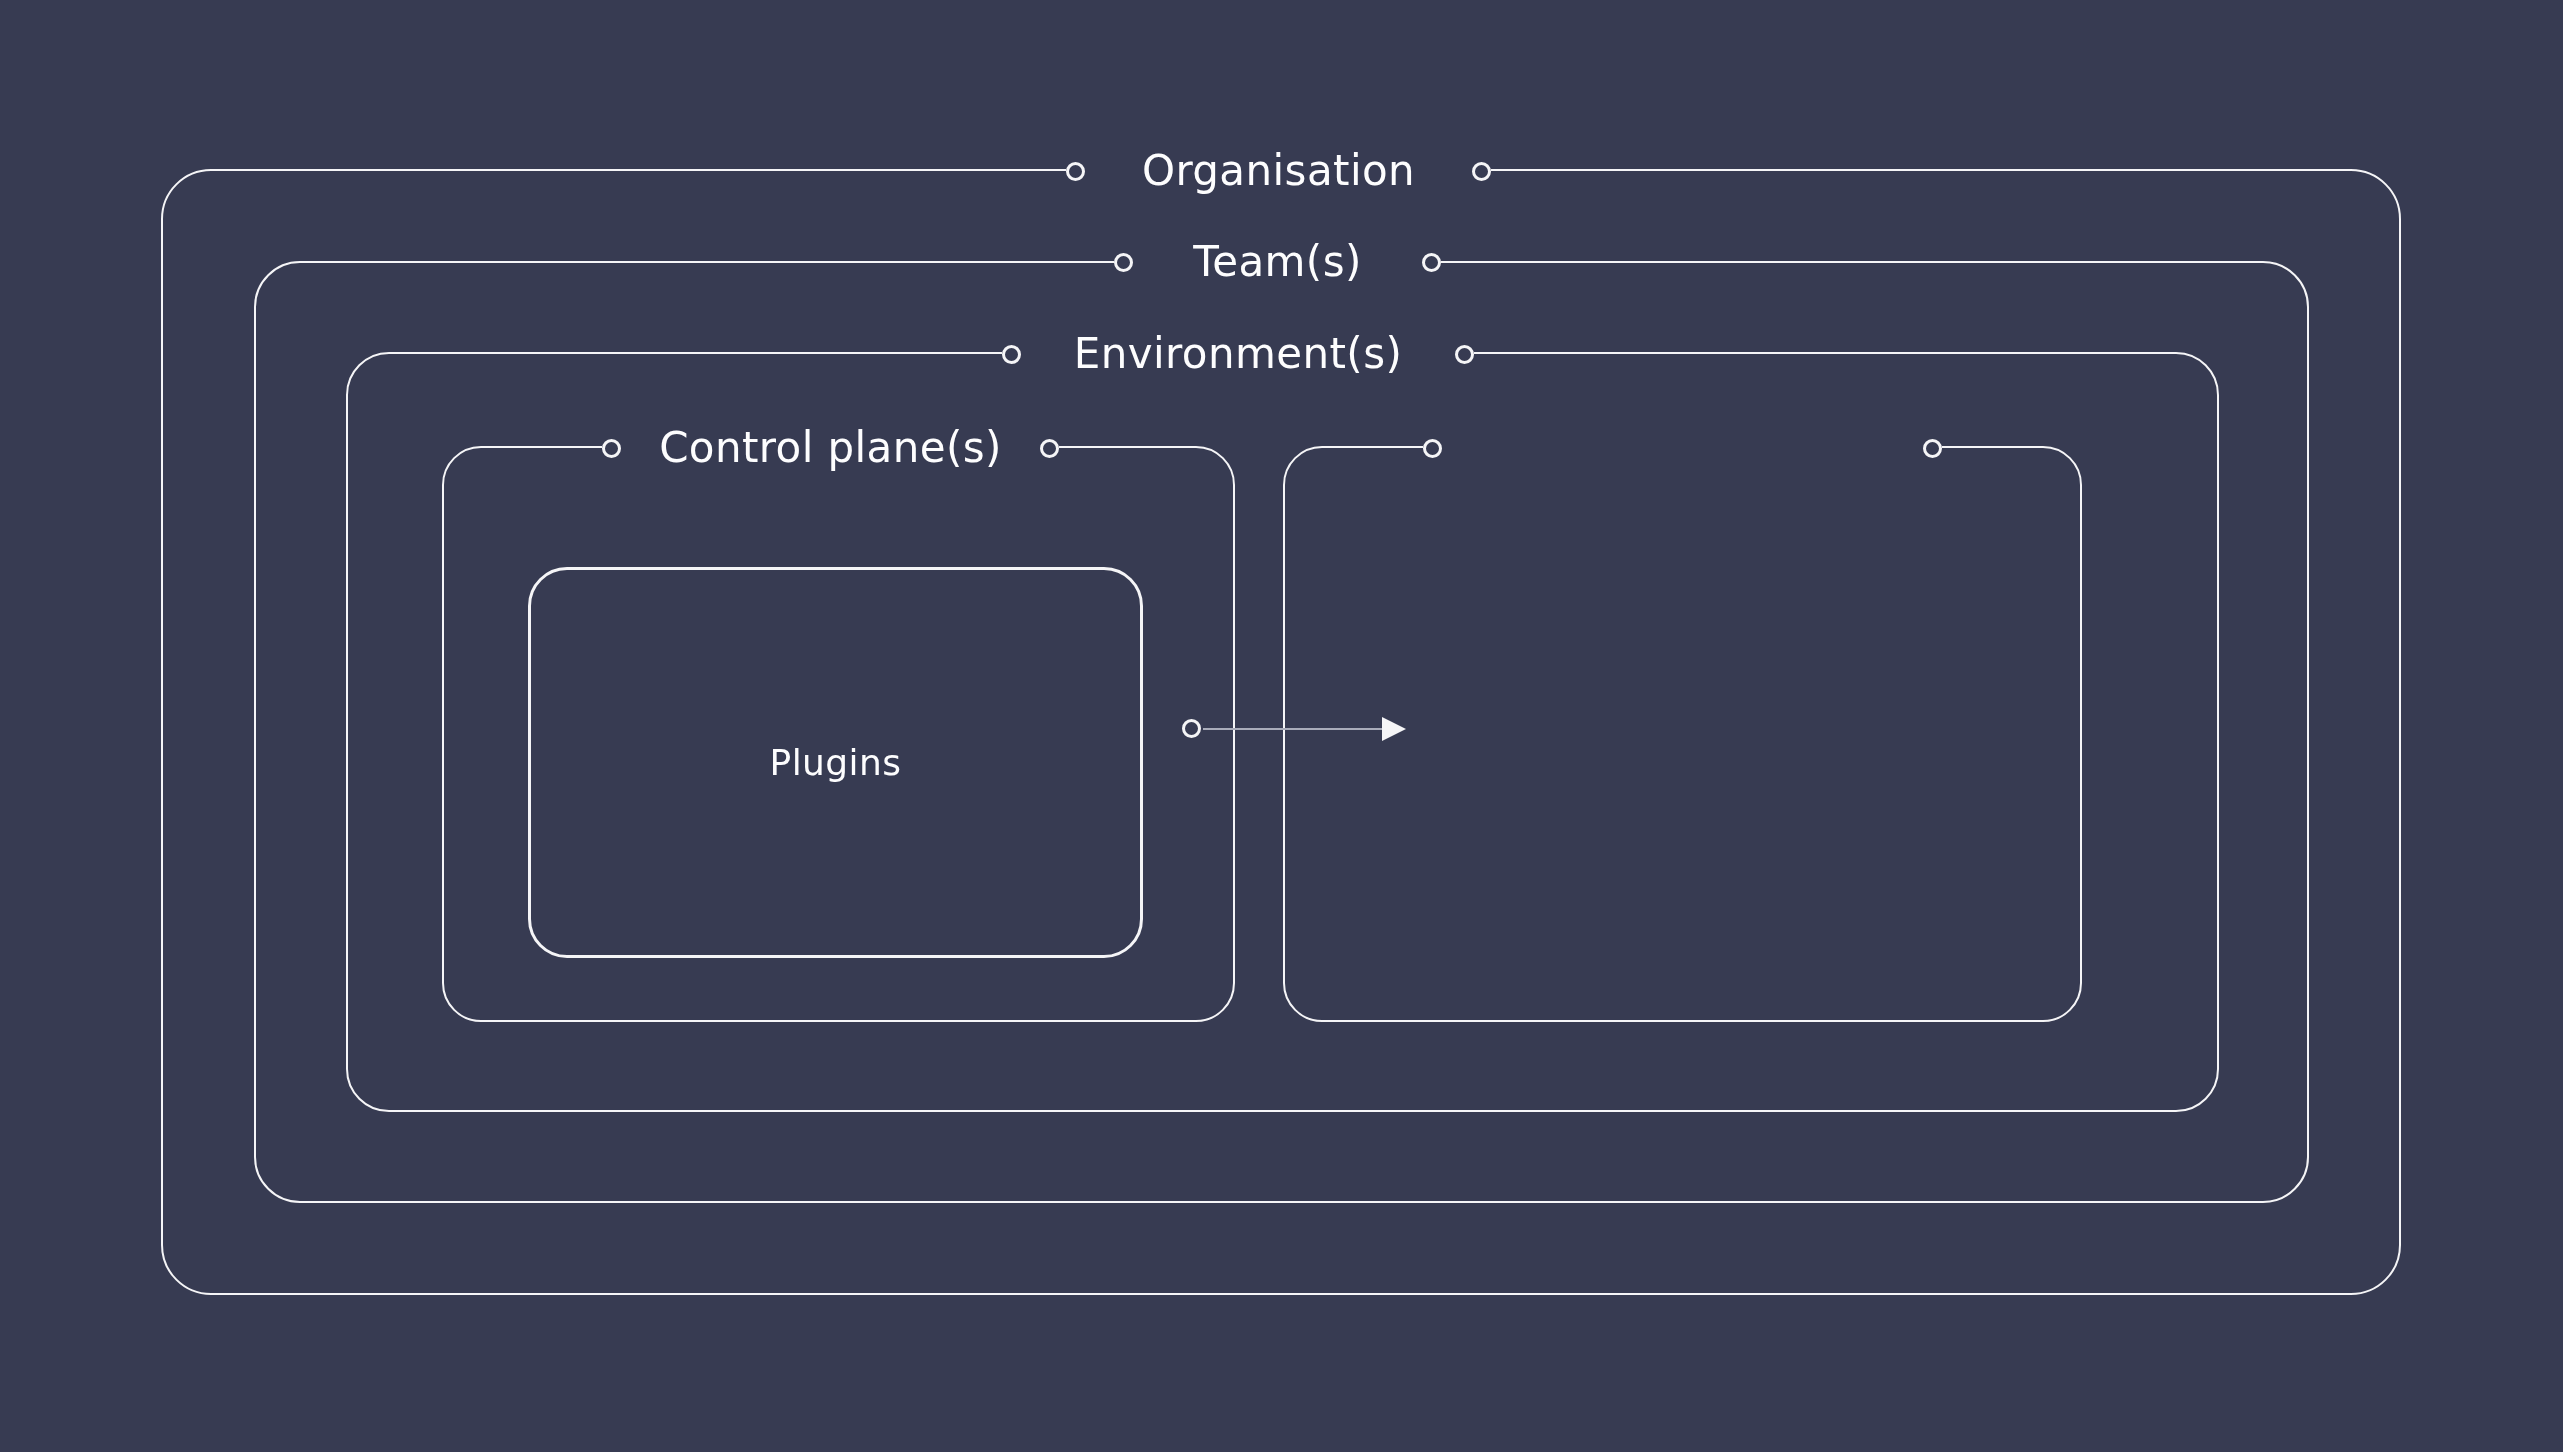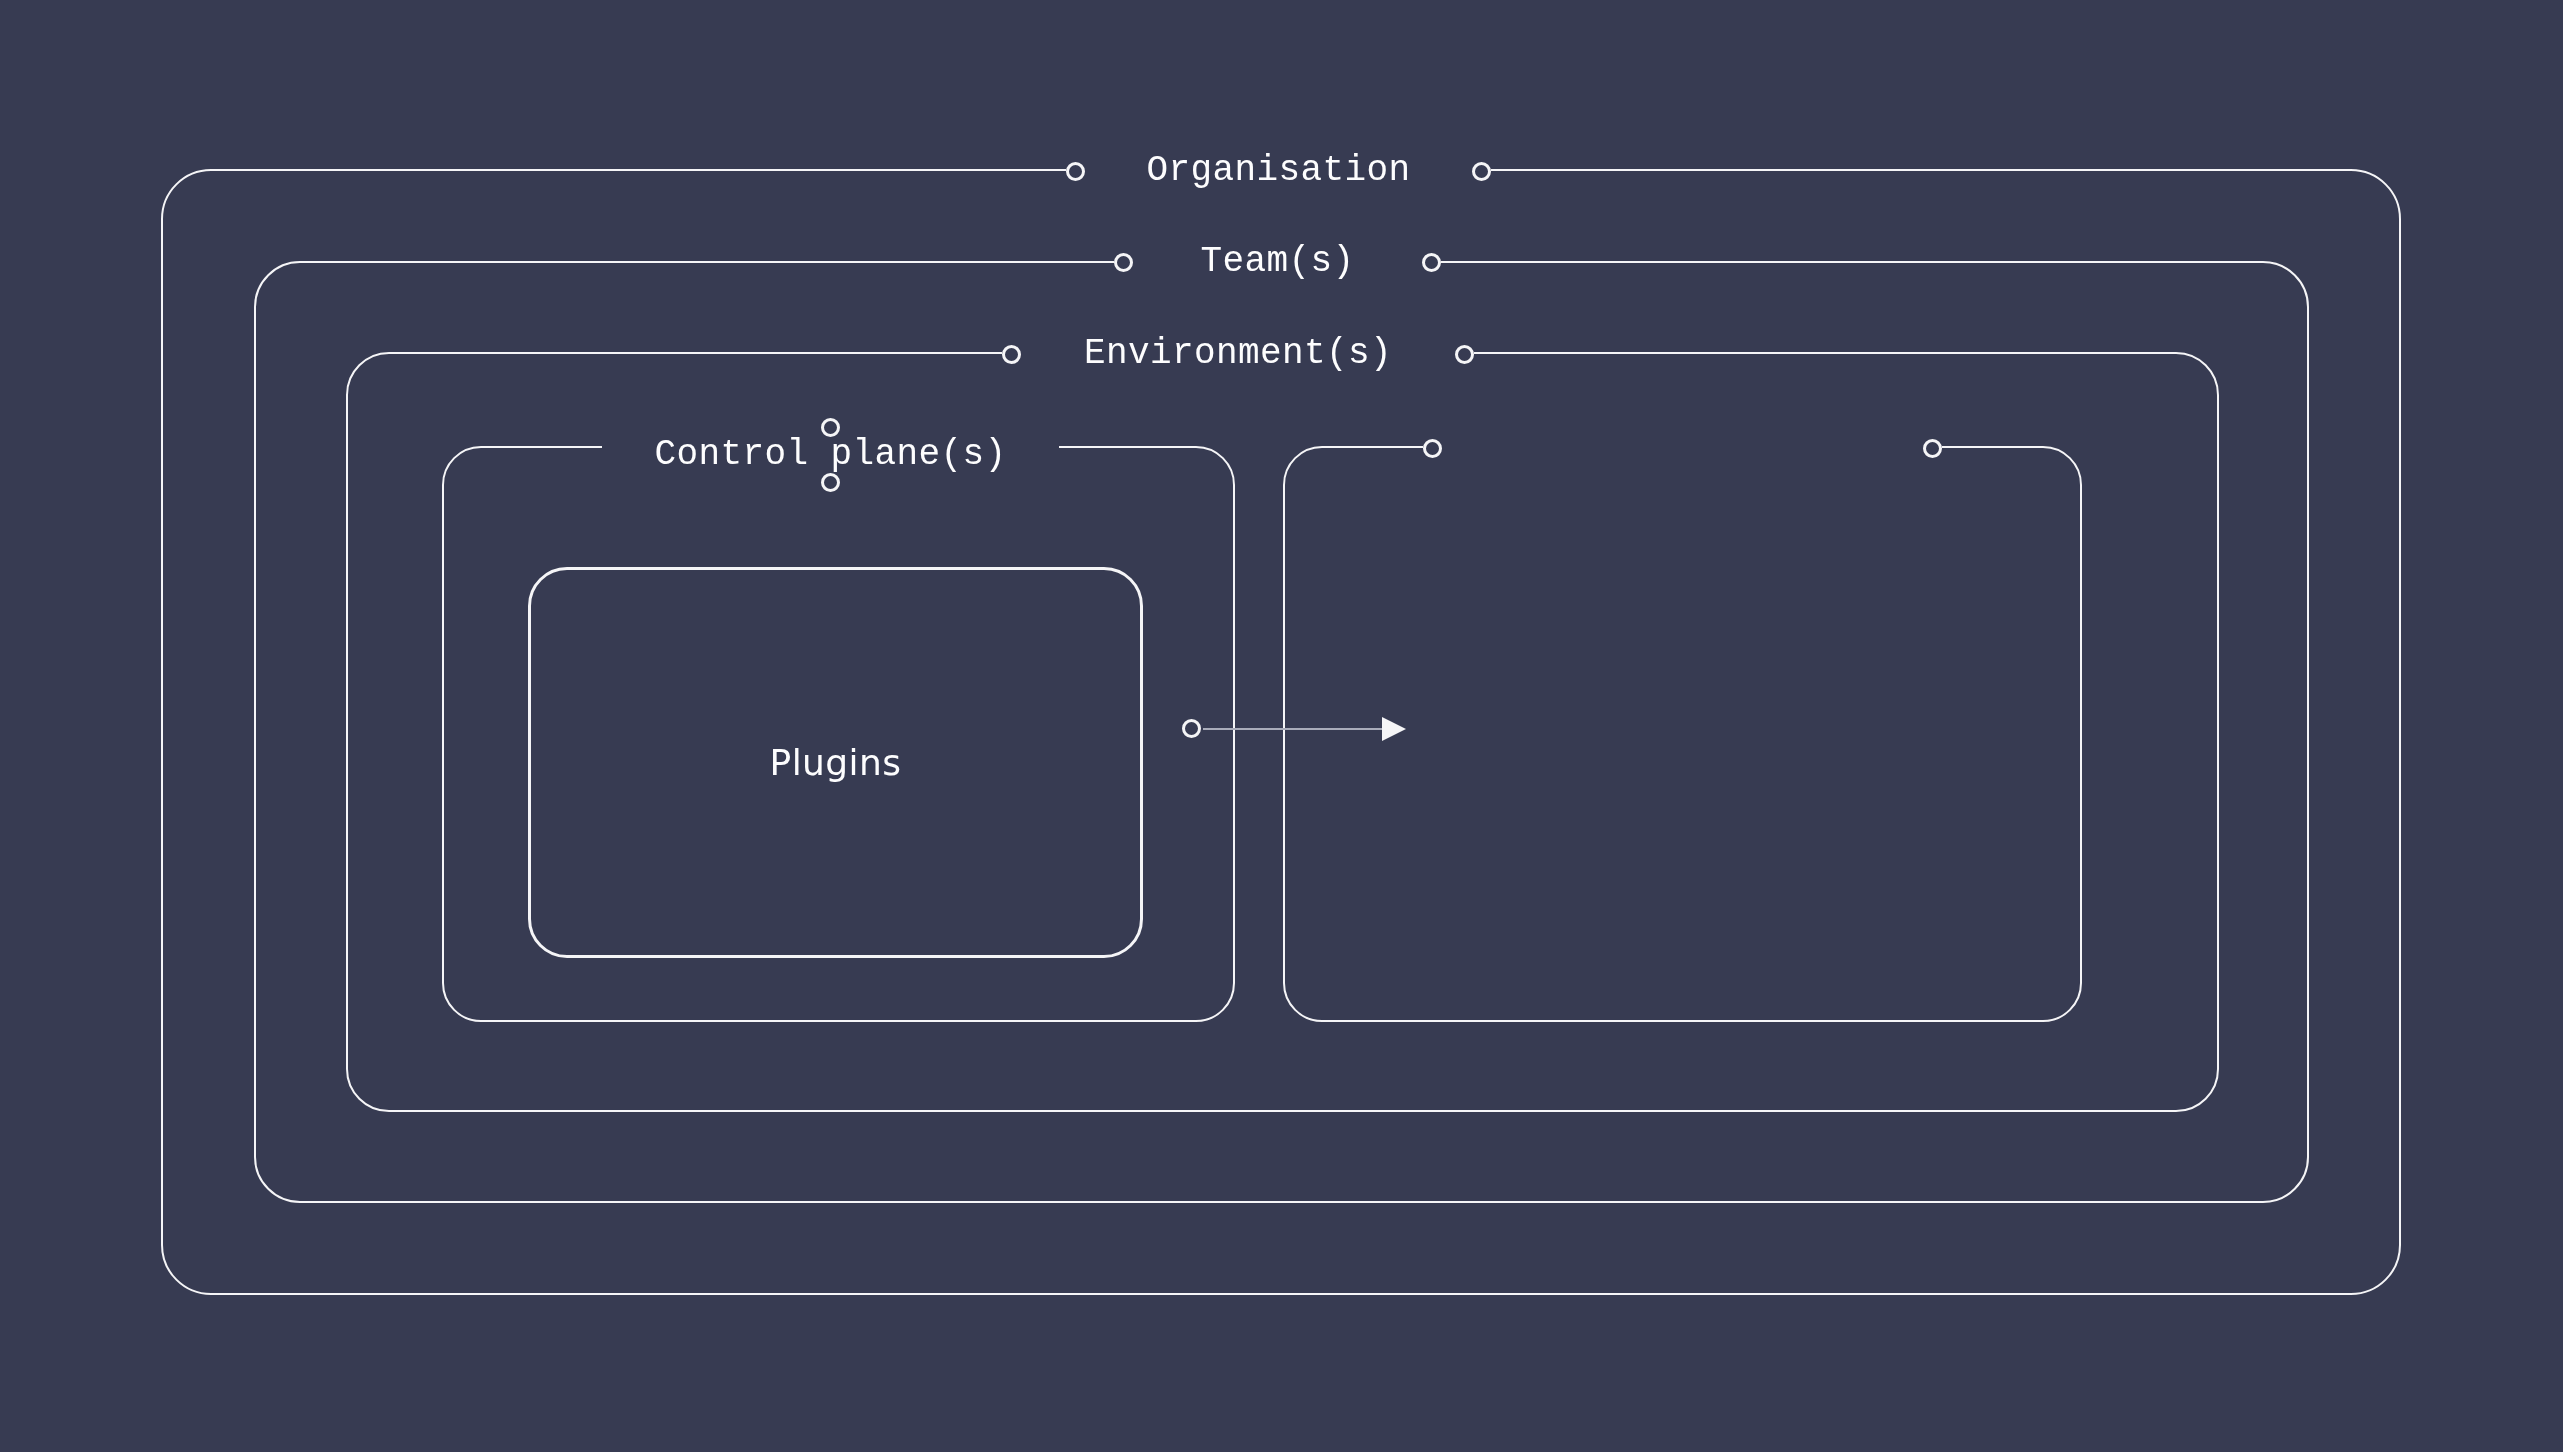--- a/index.html
+++ b/index.html
@@ -39,39 +39,38 @@
     height:60px;
     background:var(--bg);
     display:flex;
     align-items:center;
     justify-content:space-between;
     z-index:5;
   }
   .strip-org    {left:1066px;top:141px;width:425px;}
   .strip-team   {left:1114px;top:232px;width:327px;}
   .strip-env    {left:1002px;top:324px;width:472px;}
-  .strip-control{left:602px; top:418px;width:457px;flex-direction:column;}
+  .strip-control{left:602px; top:418px;width:457px;}
   .strip-cloud  {left:1423px;top:418px;width:519px;}
 
   .ring{
     width:19px;height:19px;
     border:3.4px solid var(--line);
     border-radius:50%;
     background:transparent;
     flex:0 0 auto;
   }
 
   .diagram-label{
     color:var(--text);
-    font-size:36px;
+    font-size:42px;
     letter-spacing:0.4px;
     white-space:nowrap;
     line-height:1;
     padding:0 8.5px;
-    font-family:Liberation Mono, monospace;
   }
   .plugins-label{
     color:var(--text);
     font-size:36px;
     letter-spacing:0.4px;
     white-space:nowrap;
   }
 
   .arrow-ring{
     position:absolute;

